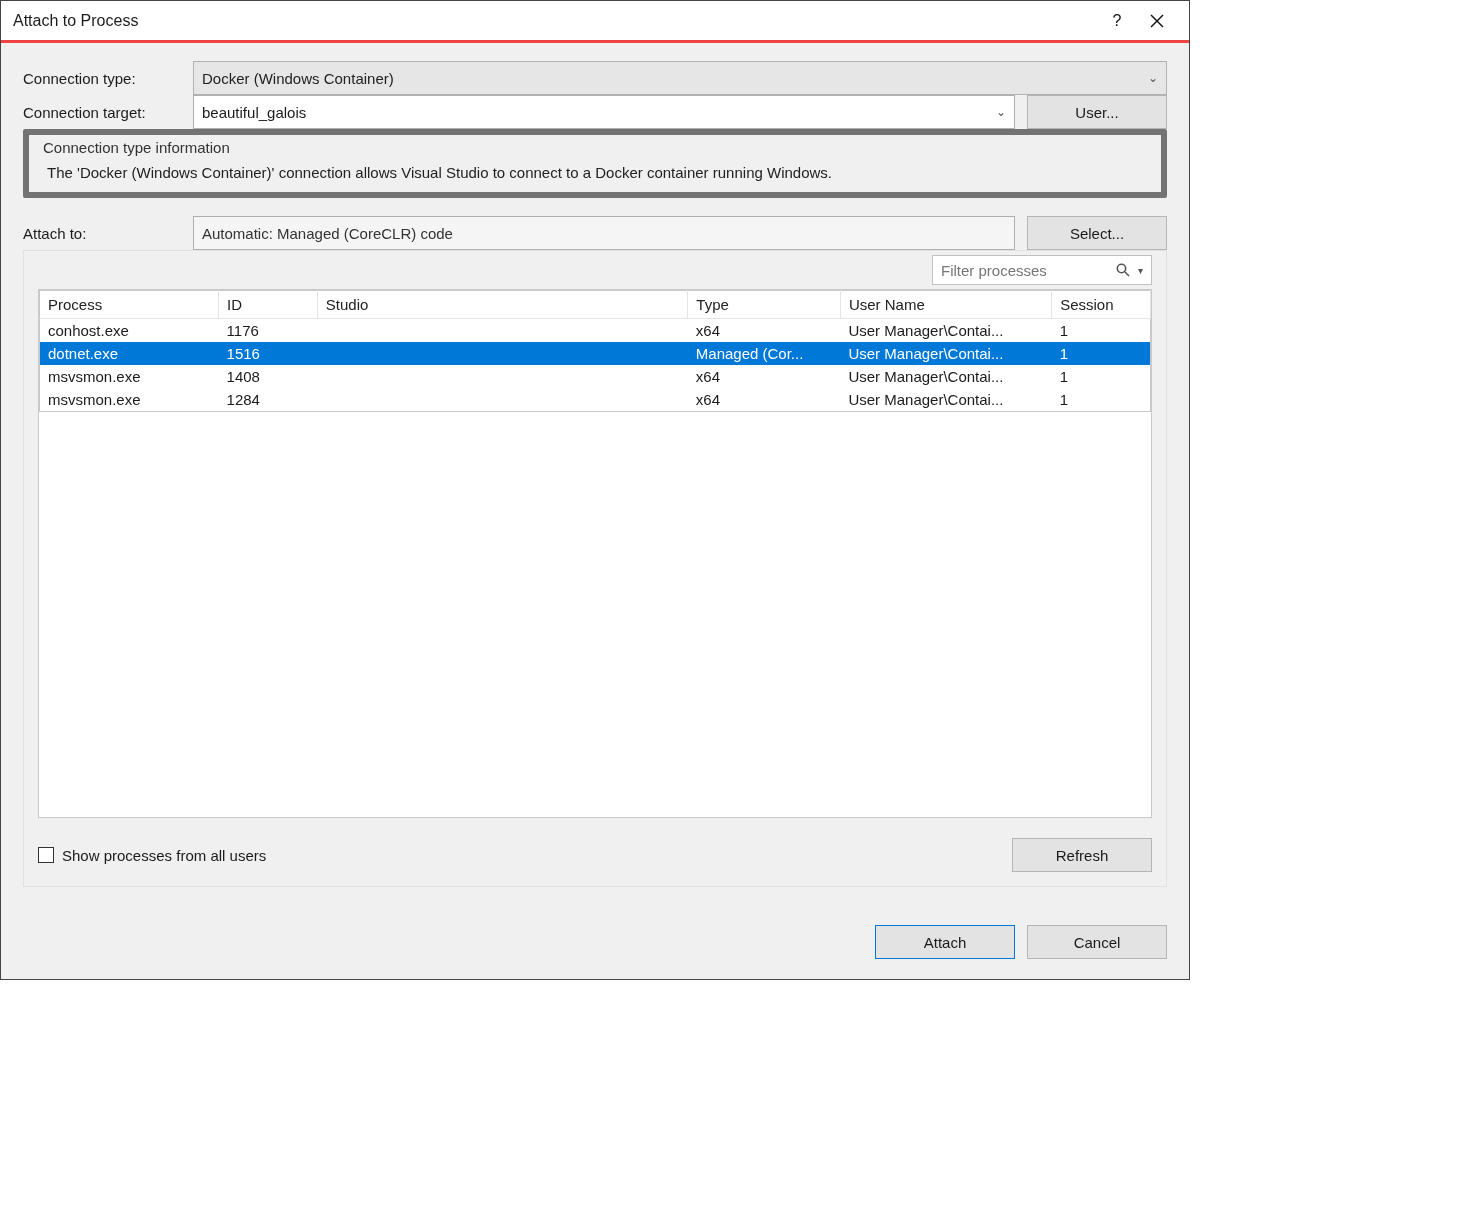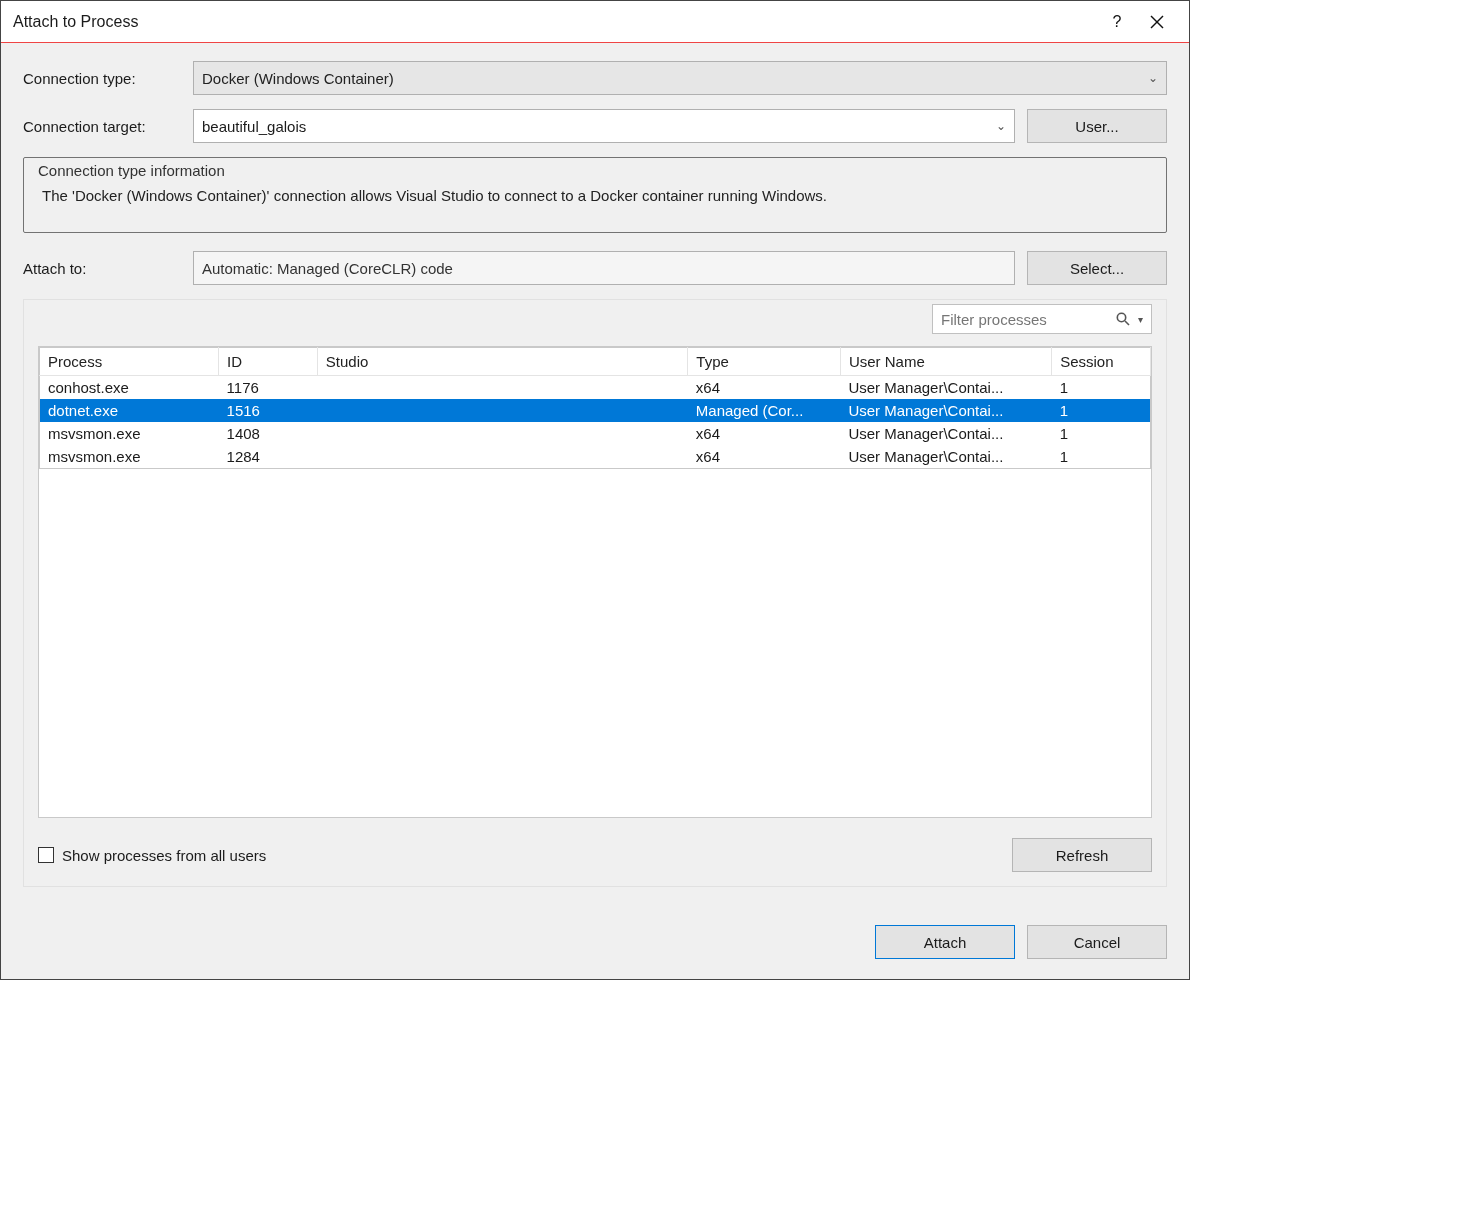--- a/index.html
+++ b/index.html
@@ -17,40 +17,39 @@
     background: #fff;
     display: flex;
     flex-direction: column;
     margin: 0;
   }
   .titlebar {
     display: flex;
     align-items: center;
     height: 42px;
     padding: 0 12px;
-    border-bottom: 1px solid #ef4444;
+    border-bottom: 3px solid #ef4444;
     justify-content: flex-end;
   }
   .titlebar .title { flex: 1; font-size: 16px; }
   .titlebar .ctl {
     width: 40px; height: 40px;
     display: flex; align-items: center; justify-content: center;
     font-size: 16px; color: #111;
   }
   .body {
     flex: 1;
     background: #f0f0f0;
     padding: 18px 22px 18px 22px;
     display: flex;
     flex-direction: column;
   }
   .row {
     display: flex;
     align-items: center;
-    margin-bottom: 14px;
   }
   .label-col { width: 170px; font-size: 15px; }
   .field-col { flex: 1; display: flex; align-items: center; gap: 12px; }
   .combo, .textfield, .readonly {
     height: 34px;
     border: 1px solid #b0b0b0;
     background: #fff;
     display: flex;
     align-items: center;
     padding: 0 8px;
@@ -67,23 +66,23 @@
   .btn {
     height: 34px;
     min-width: 140px;
     border: 1px solid #b5b5b5;
     background: #e3e3e3;
     display: flex; align-items: center; justify-content: center;
     font-size: 15px;
     padding: 0 18px;
   }
   .info-group {
-    border: 1px solid #737373;
+    border: 6px solid #737373;
     border-radius: 2px;
-    padding: 6px 10px 28px 10px;
+    padding: 6px 10px 11px 10px;
     margin-bottom: 18px;
     position: relative;
   }
   .info-group .legend {
     font-size: 15px; color: #333;
     background: #f0f0f0;
     padding: 0 4px;
     position: relative;
     top: -2px;
   }
@@ -102,21 +101,21 @@
   }
   .proc-legend {
     font-size: 15px;
     color: #333;
     margin: -4px 0 8px -4px;
     background: #f0f0f0;
     display: inline-block;
     padding: 0 4px;
   }
   .filter-row {
-    display: flex; justify-content: flex-end; margin-bottom: 12px;
+    display: flex; justify-content: flex-end; margin-bottom: 4px;
   }
   .filter-box {
     width: 220px; height: 30px;
     border: 1px solid #c0c0c0; background: #fff;
     display: flex; align-items: center; padding: 0 8px;
     font-size: 15px; color: #767676;
     gap: 6px;
   }
   .filter-box .mag { width:18px; height:18px; display:inline-flex; align-items:center; justify-content:center; }
   .filter-box .mag svg { stroke:#555; }

